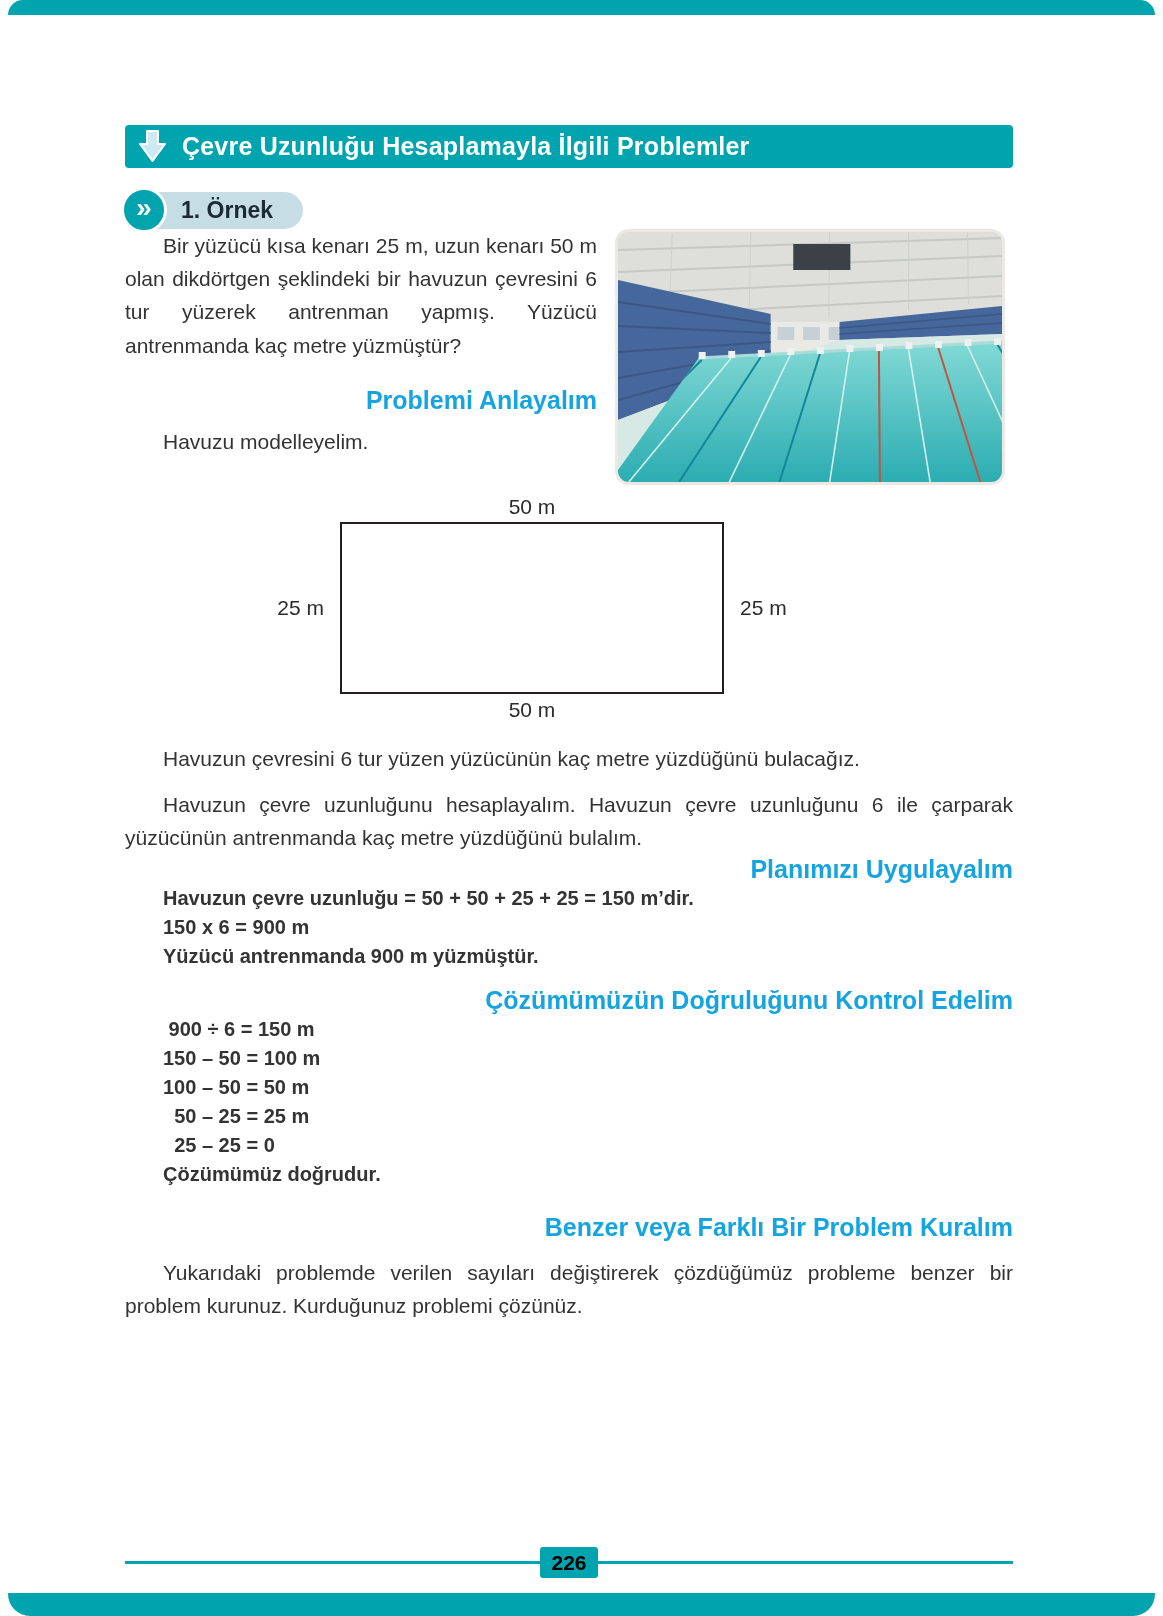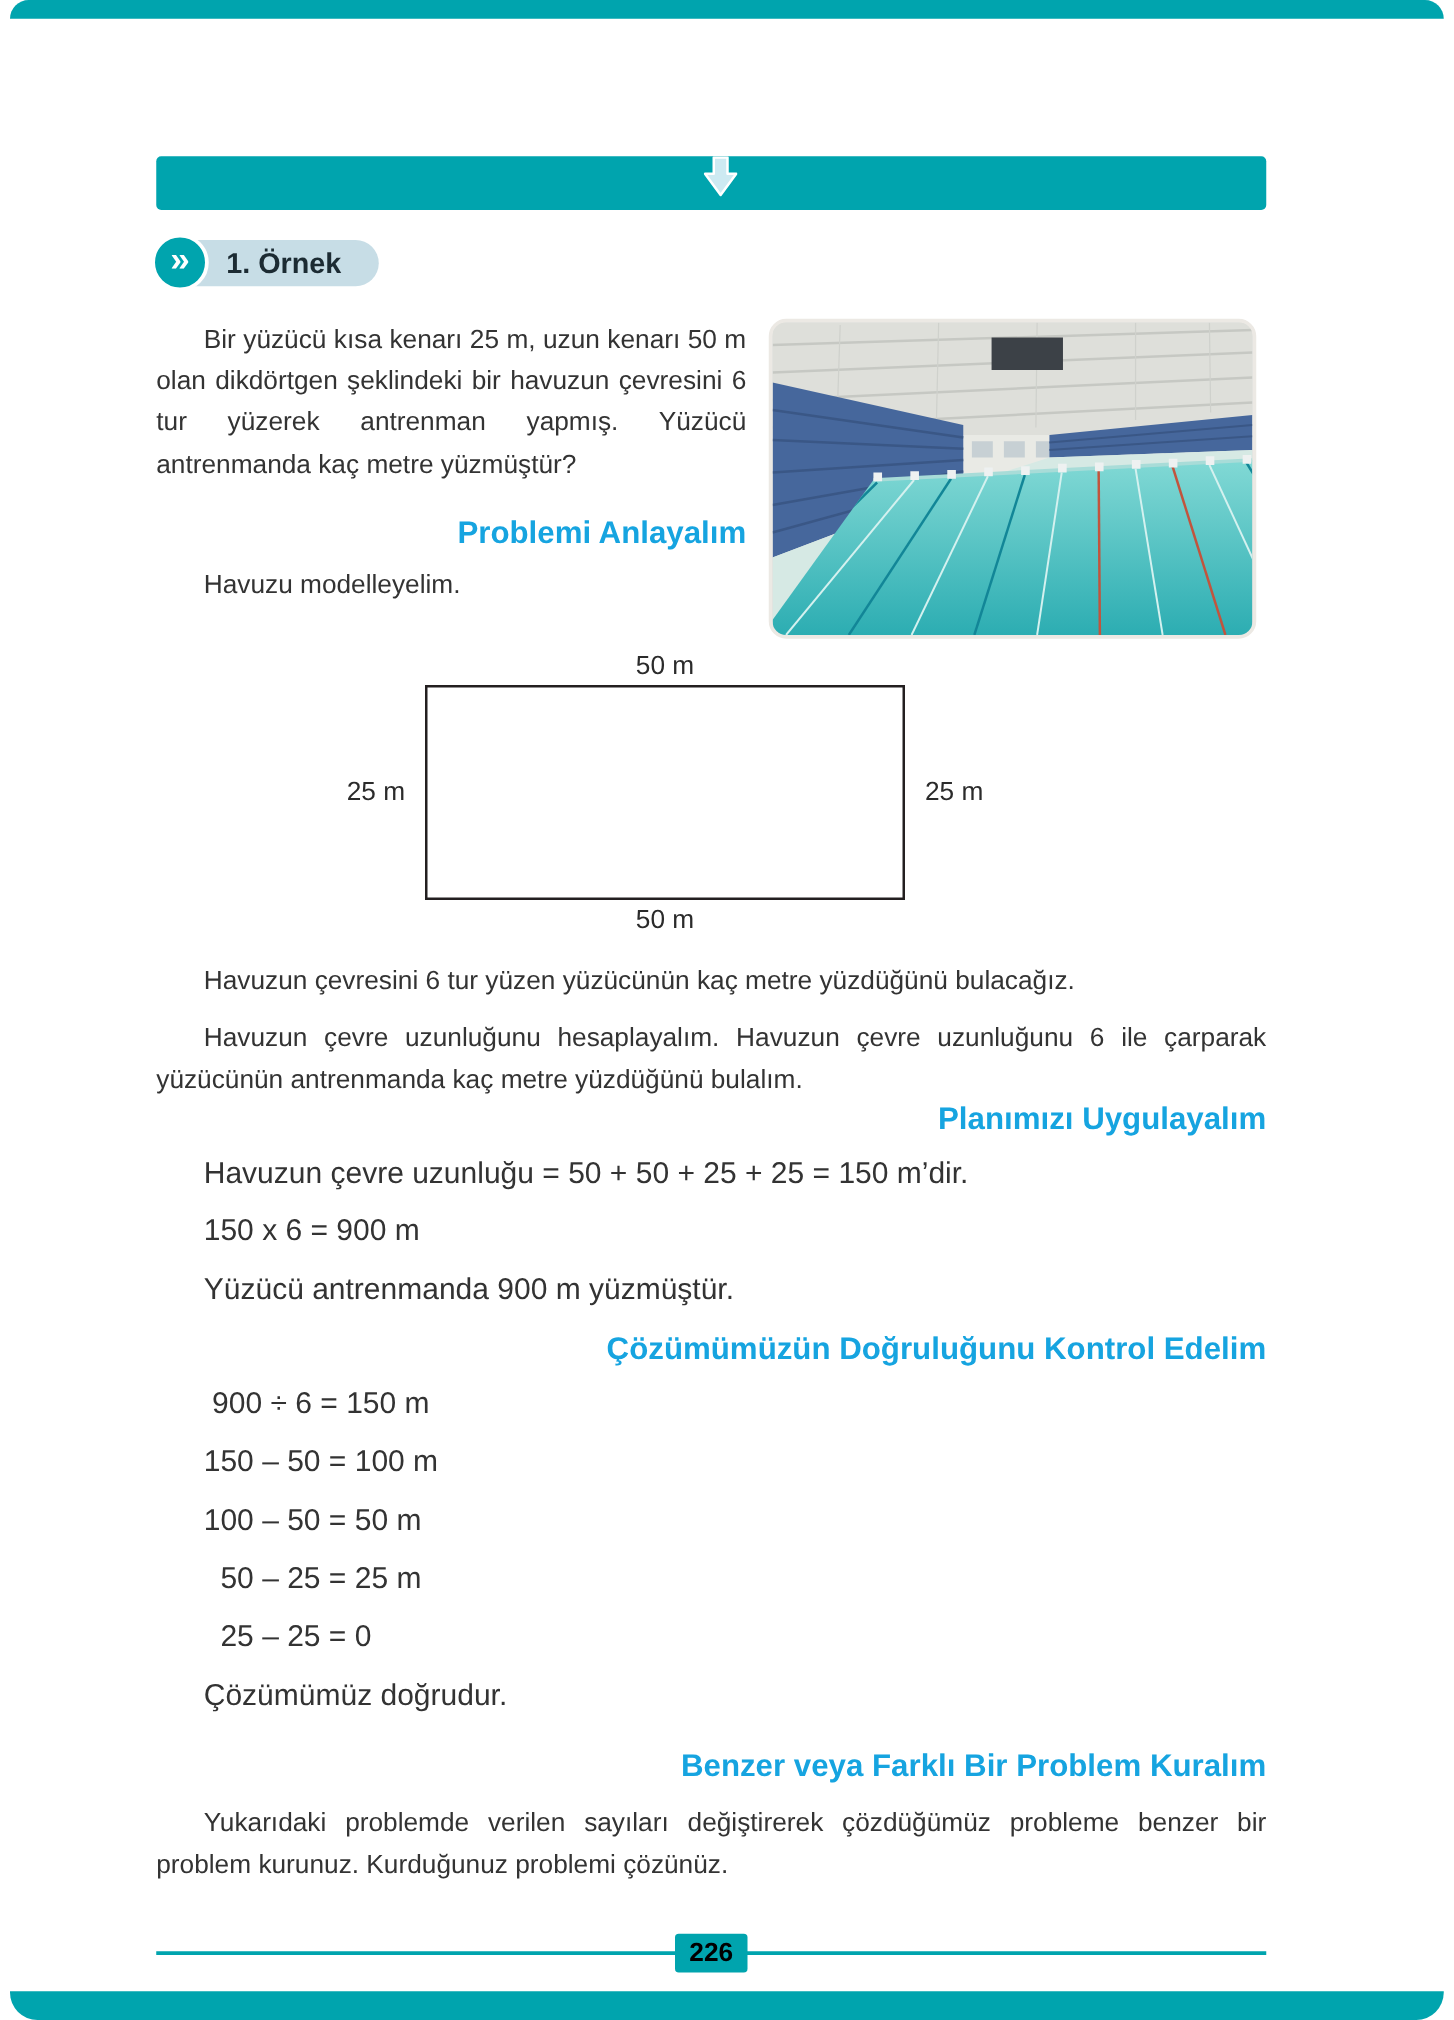--- a/index.html
+++ b/index.html
@@ -10,36 +10,36 @@
   *{margin:0;padding:0;box-sizing:border-box;}
   html,body{background:#ffffff;}
   body{font-family:"Liberation Sans","DejaVu Sans",sans-serif;color:var(--ink);}
   .page{position:relative;width:1163px;height:1616px;background:#ffffff;overflow:hidden;}
 
   .frame-top{position:absolute;top:0;left:8px;right:8px;height:15px;background:var(--teal);border-radius:22px 22px 0 0;}
   .frame-bottom{position:absolute;bottom:0;left:8px;right:8px;height:23px;background:var(--teal);border-radius:0 0 22px 22px;}
 
   .content{position:absolute;top:125px;left:125px;width:888px;}
 
-  .header-bar{display:flex;align-items:center;gap:16px;height:43px;background:var(--teal);border-radius:4px;padding-left:14px;flex-direction:column;}
+  .header-bar{display:flex;align-items:center;gap:16px;height:43px;background:var(--teal);border-radius:4px;padding-left:14px;}
   .header-title{color:#ffffff;font-size:25px;font-weight:bold;letter-spacing:.2px;}
   .down-arrow-icon{display:flex;align-items:center;}
 
   .example-badge{position:relative;display:inline-flex;align-items:center;margin-top:24px;height:37px;background:#c7dde6;border-radius:19px;padding:0 30px 0 56px;}
   .badge-label{font-size:23px;font-weight:bold;color:#1c2b33;}
   .badge-circle{position:absolute;left:-4px;top:-5px;width:46px;height:46px;border-radius:50%;background:var(--teal);border:3px solid #ffffff;color:#ffffff;display:flex;align-items:center;justify-content:center;font-size:28px;font-weight:bold;line-height:1;padding-bottom:4px;}
 
-  .problem-row{display:flex;gap:18px;margin-top:26px;}
+  .problem-row{display:flex;gap:18px;}
   .left-col{width:472px;flex:0 0 auto;}
   .problem-text{font-size:21px;line-height:1.58;text-align:justify;text-indent:38px;}
 
   .blue-heading{color:var(--blue);font-size:25px;font-weight:bold;margin:24px 0 0 38px;text-align:right;}
   .body-line{font-size:21px;line-height:1.45;padding-left:38px;margin-top:12px;}
   .para{font-size:21px;line-height:1.58;text-align:justify;text-indent:38px;margin-top:14px;}
-  .calc-line{font-size:24px;line-height:1.45;padding-left:38px;margin-top:12px;white-space:pre-wrap;}
+  .calc-line{font-size:20px;line-height:1.45;padding-left:38px;white-space:pre-wrap;font-weight:bold;}
 
   .pool-photo{flex:0 0 auto;width:390px;height:256px;border:3px solid #ece9e4;border-radius:14px;overflow:hidden;background:#dddedb;}
   .pool-photo svg{display:block;width:100%;height:100%;}
 
   .diagram{margin-top:6px;font-size:21px;color:#2b2b2b;}
   .diagram-top,.diagram-bottom{width:384px;margin-left:215px;text-align:center;line-height:1.4;padding:1px 0;}
   .diagram-mid{display:flex;align-items:center;}
   .diagram-left{width:215px;text-align:right;padding-right:16px;}
   .diagram-rect{width:384px;height:172px;border:2px solid #231f20;background:#ffffff;flex:0 0 auto;}
   .diagram-right{padding-left:16px;}

